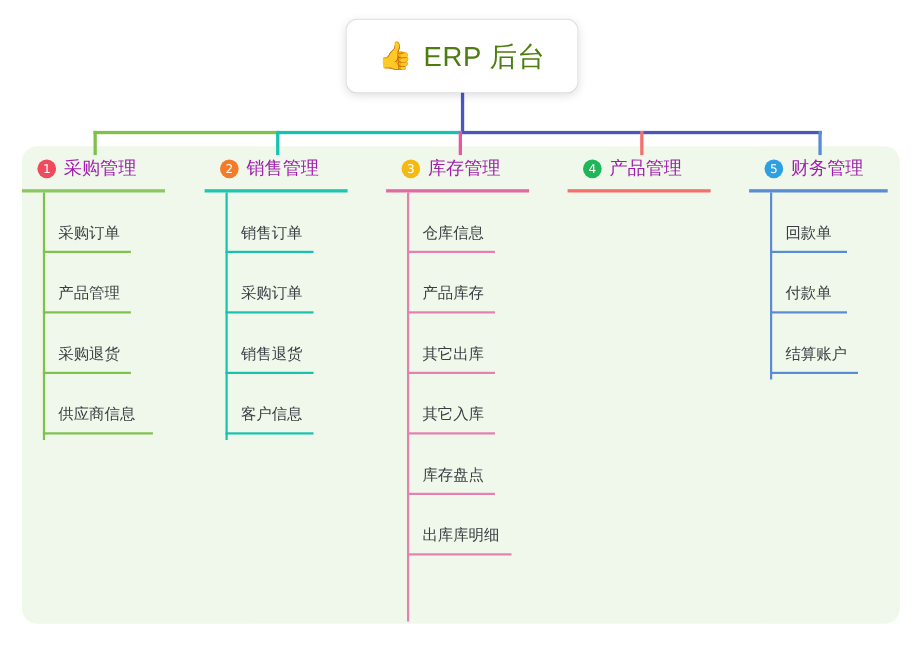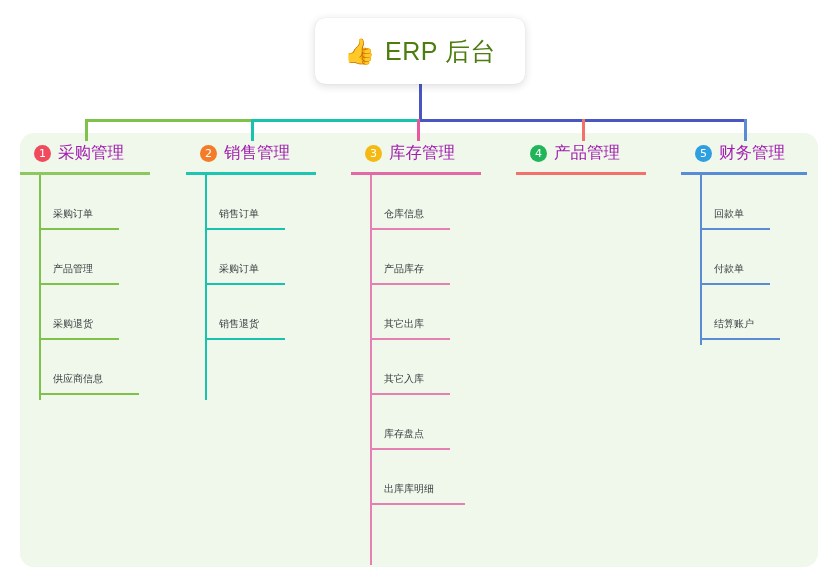--- a/index.html
+++ b/index.html
@@ -114,21 +114,21 @@
     width: 2px;
   }
   .sub-item {
     position: relative;
     height: 55px;
   }
   .sub-label {
     position: absolute;
     left: 33px;
     bottom: 9px;
-    font-size: 10px;
+    font-size: 14px;
     color: #3a3c42;
     white-space: nowrap;
   }
   .sub-rule {
     position: absolute;
     left: 19px;
     bottom: 0;
     height: 2px;
   }
 </style>
@@ -196,20 +196,24 @@
             <div class="sub-rule" style="width: 80px; background: rgb(23, 195, 173);"></div>
           </div>
           <div class="sub-item">
             <span class="sub-label">采购订单</span>
             <div class="sub-rule" style="width: 80px; background: rgb(23, 195, 173);"></div>
           </div>
           <div class="sub-item">
             <span class="sub-label">销售退货</span>
             <div class="sub-rule" style="width: 80px; background: rgb(23, 195, 173);"></div>
           </div>
+          <div class="sub-item">
+            <span class="sub-label">客户信息</span>
+            <div class="sub-rule" style="width: 80px; background: rgb(23, 195, 173);"></div>
+          </div>
         </div>
       </div>
       <div class="column" style="left: 351px; width: 165px;">
         <div class="col-header">
           <span class="badge" style="background: rgb(245, 185, 20);">3</span>
           <span class="col-title">库存管理</span>
         </div>
         <div class="col-rule" style="width: 130px; background: rgb(227, 104, 166);"></div>
         <div class="sub-list">
           <div class="spine" style="height: 390px; background: rgb(230, 127, 178);"></div>

